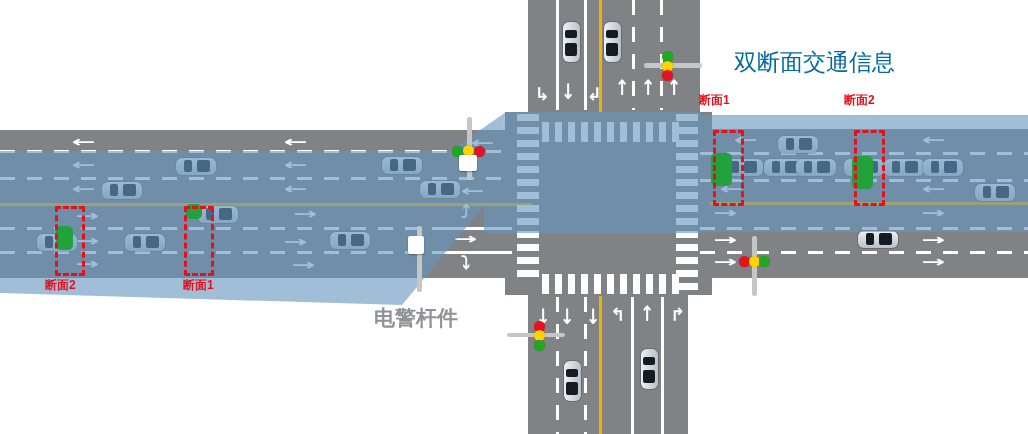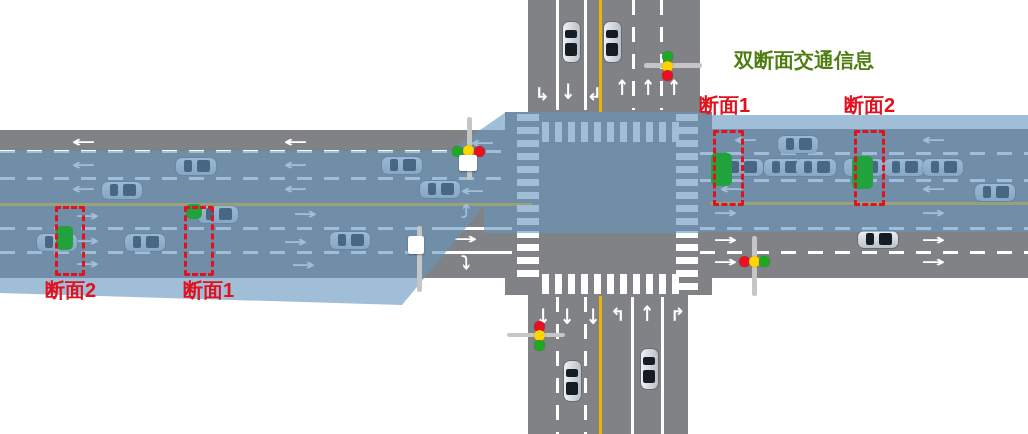--- a/index.html
+++ b/index.html
@@ -35,22 +35,22 @@
   
   .ov{position:absolute;background:rgba(104,150,192,.62);pointer-events:none;}
   
   .sec{position:absolute;border:3px dashed #e1111e;border-radius:2px;background:transparent;}
   .det{position:absolute;background:#22a23c;border-radius:5px;}
   .pole{position:absolute;background:#c6c6c6;border-radius:2px;}
   .dot{position:absolute;width:11px;height:11px;border-radius:50%;box-shadow:0 0 1px rgba(0,0,0,.4);}
   .dred{background:#e81123;} .dyel{background:#ffd400;} .dgrn{background:#1fa821;}
   .lightbox{position:absolute;background:#fff;border-radius:2px;box-shadow:0 1px 2px rgba(0,0,0,.35);}
   .glabel{position:absolute;color:#8f9296;font-weight:bold;font-size:21px;white-space:nowrap;}
-  .rtitle{position:absolute;color:#4d7c0f;font-weight:bold;font-size:20px;white-space:nowrap;}
-  .rsec{position:absolute;color:#e1111e;font-weight:bold;font-size:20px;white-space:nowrap;}
+  .rtitle{position:absolute;color:#0369a1;font-weight:normal;font-size:23px;white-space:nowrap;}
+  .rsec{position:absolute;color:#e1111e;font-weight:bold;font-size:12px;white-space:nowrap;}
 </style>
 </head>
 <body>
 
 <div class="stage">
 
   <div class="road" style="left:0;top:130px;width:512px;height:148px"></div>
   <div class="road" style="left:698px;top:129px;width:330px;height:149px"></div>
   <div class="road" style="left:528px;top:0;width:172px;height:112px"></div>
   <div class="road" style="left:528px;top:295px;width:160px;height:139px"></div>
@@ -185,19 +185,20 @@
   <div class="pole" style="left:507px;top:333px;width:58px;height:4px"></div>
   <div class="dot dred" style="left:534px;top:321px"></div>
   <div class="dot dyel" style="left:534px;top:330px"></div>
   <div class="dot dgrn" style="left:534px;top:340px"></div>
 
   <div class="pole" style="left:752px;top:236px;width:5px;height:60px"></div>
   <div class="dot dred" style="left:739px;top:256px"></div>
   <div class="dot dyel" style="left:749px;top:256px"></div>
   <div class="dot dgrn" style="left:759px;top:256px"></div>
 
+  <div class="glabel" style="left:374px;top:304px">电警杆件</div>
   <div class="rtitle" style="left:734px;top:47px">双断面交通信息</div>
   <div class="rsec" style="left:699px;top:92px">断面1</div>
   <div class="rsec" style="left:844px;top:92px">断面2</div>
   <div class="rsec" style="left:45px;top:277px">断面2</div>
   <div class="rsec" style="left:183px;top:277px">断面1</div>
 
 </div>
 
 </body></html>

